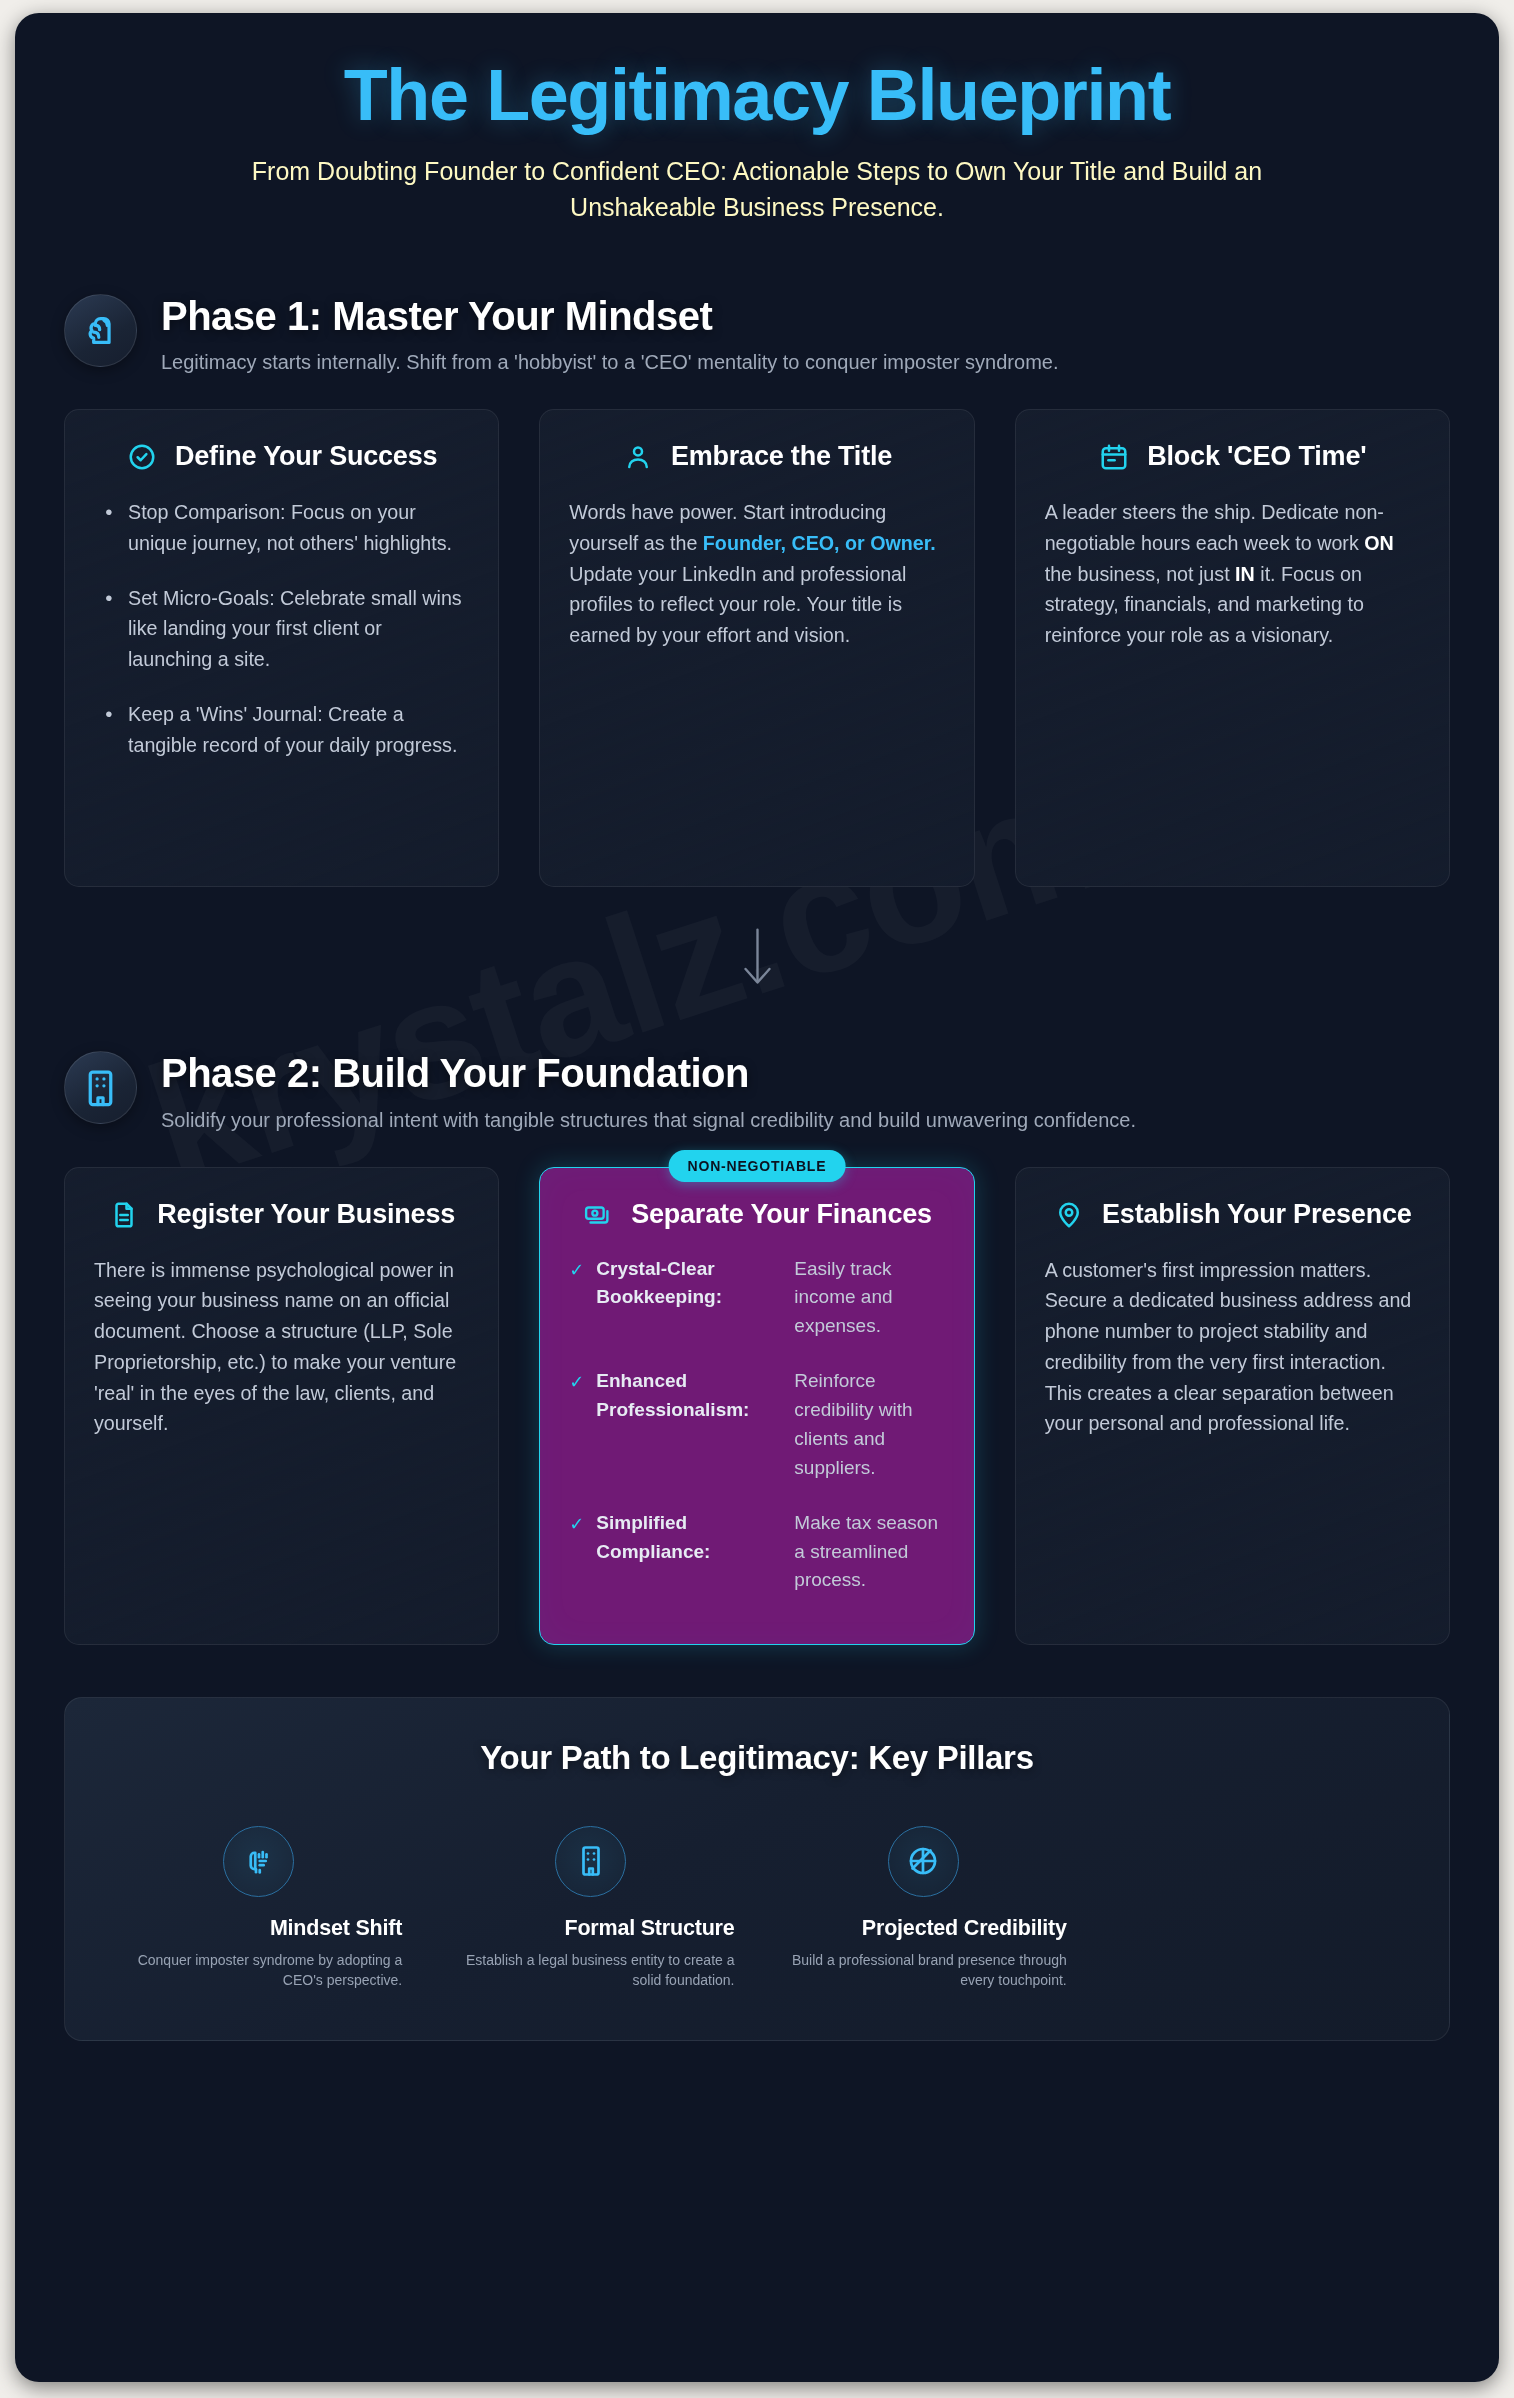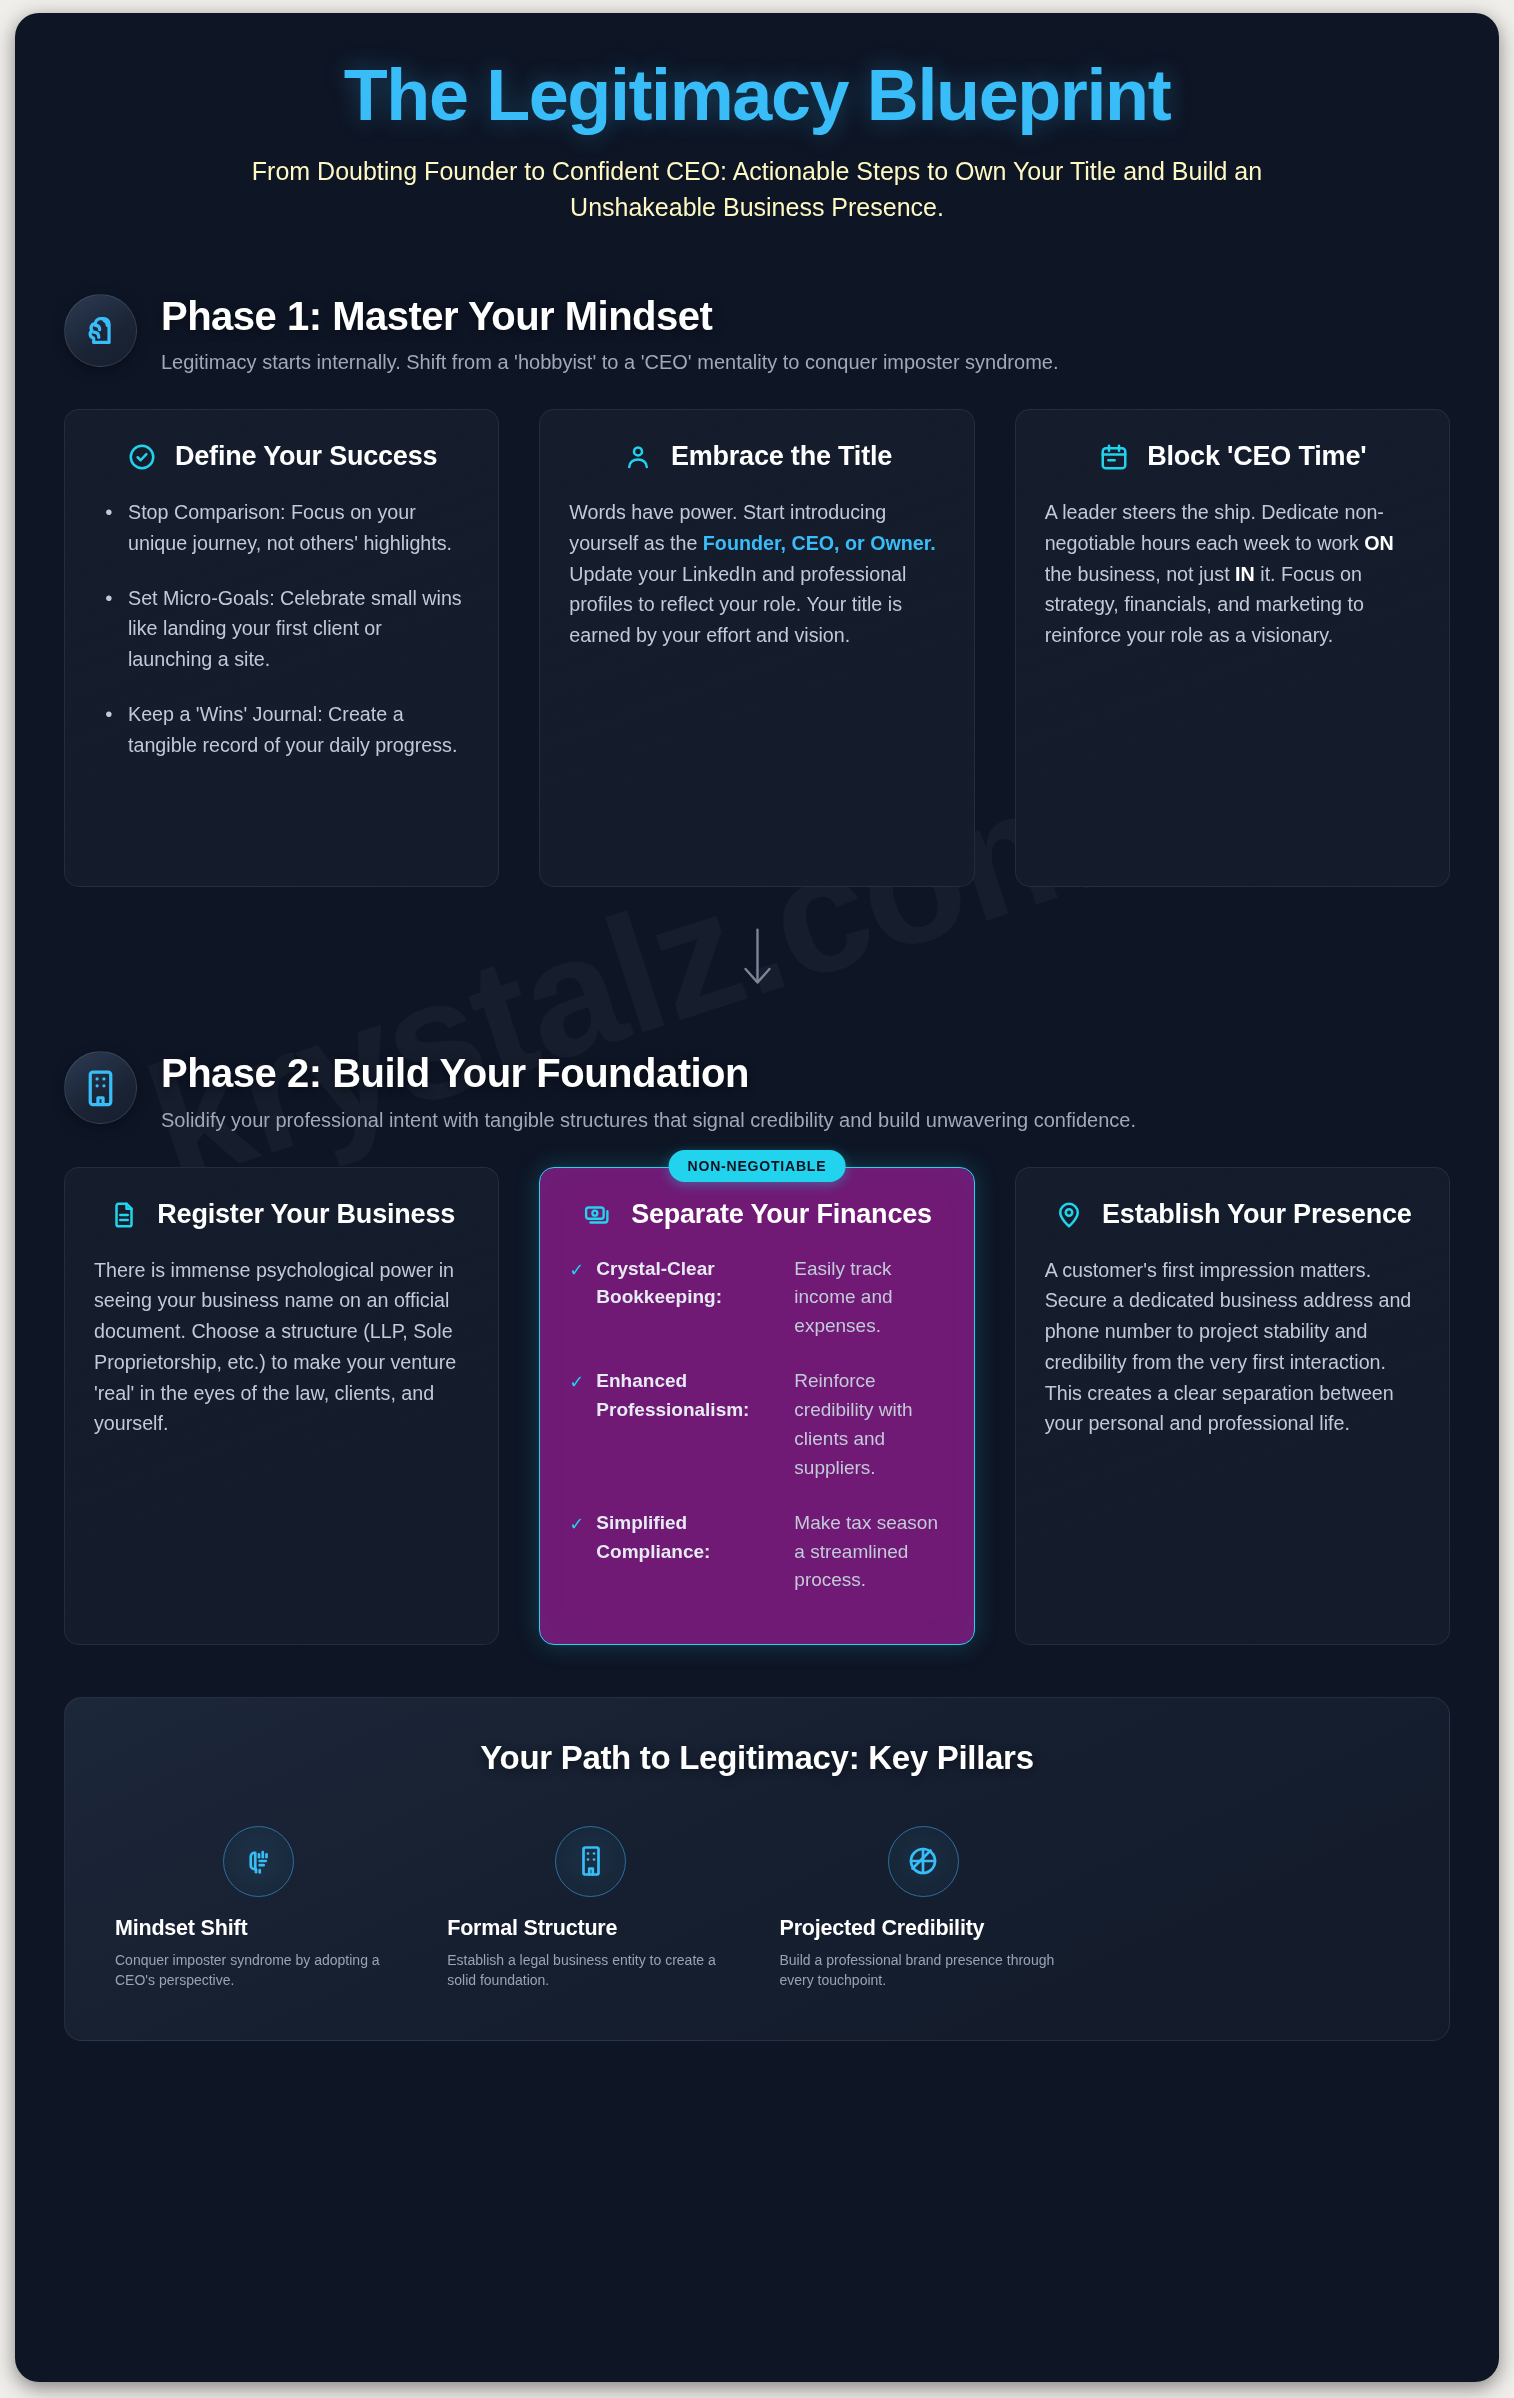--- a/index.html
+++ b/index.html
@@ -253,21 +253,21 @@
     color: #ffffff;
     letter-spacing: -0.3px;
     text-shadow: 0 1.9px 9.4px rgba(0,0,0,.45);
   }
   .pillar-grid {
     display: grid;
     grid-template-columns: repeat(4, 1fr);
     gap: 19px;
     margin-top: 49px;
   }
-  .pillar { text-align: left; padding: 0 13px; }
+  .pillar { text-align: right; padding: 0 13px; }
   .pillar-ring {
     width: 71px;
     height: 71px;
     margin: 0 auto 19px auto;
     border-radius: 50%;
     border: 1.9px solid #2a6fa0;
     background: radial-gradient(circle at 50% 45%, rgba(56,189,248,.10), rgba(56,189,248,.02));
     display: flex;
     align-items: center;
     justify-content: center;

